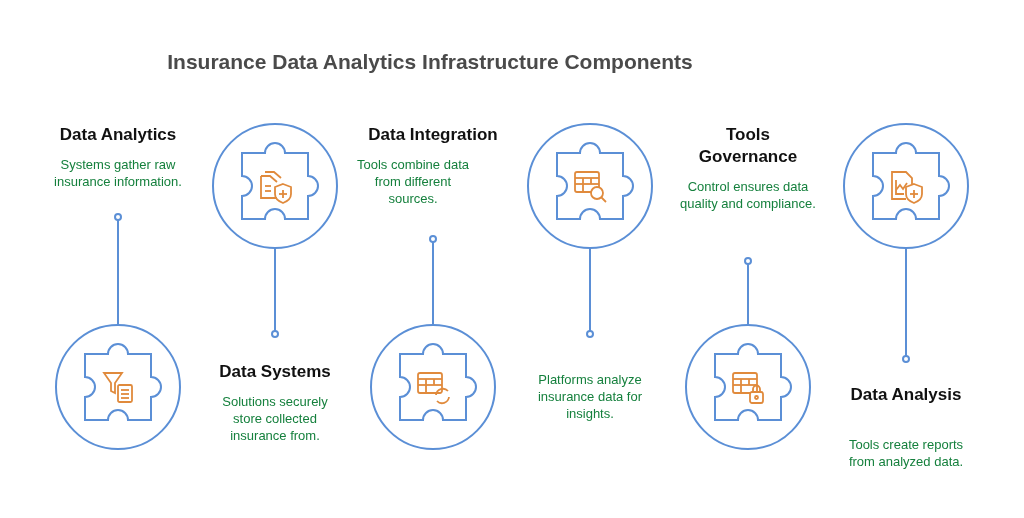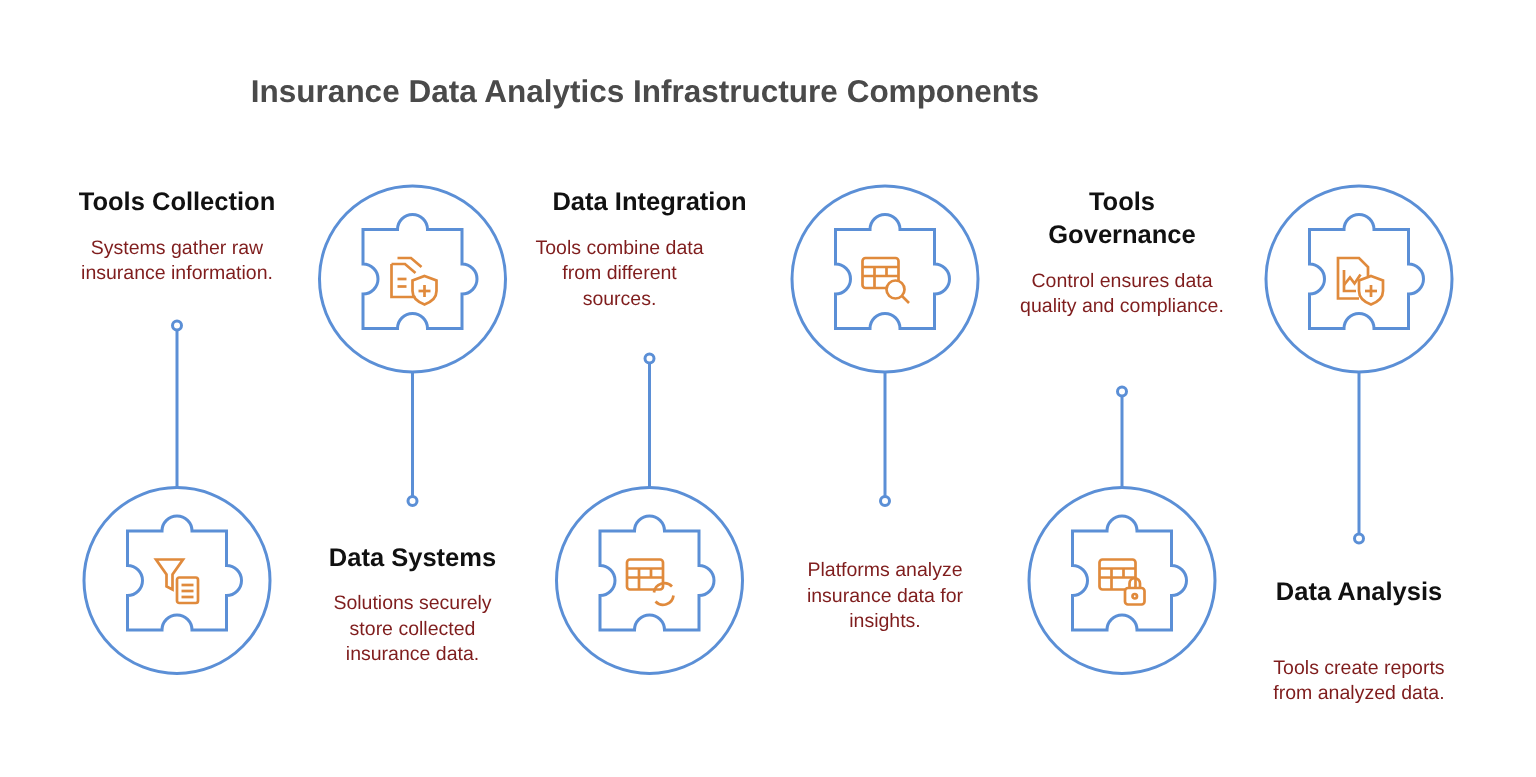--- a/index.html
+++ b/index.html
@@ -1,20 +1,20 @@
 <!DOCTYPE html>
 <html><head>
 <meta charset="utf-8">
 <style>
   html,body{margin:0;padding:0;background:#ffffff;}
   body{width:1024px;height:518px;position:relative;overflow:hidden;font-family:"Liberation Sans","DejaVu Sans",sans-serif;}
   .title{position:absolute;left:0;top:50px;width:860px;text-align:center;font-size:21px;font-weight:bold;color:#4a4a4a;}
   .label{position:absolute;text-align:center;}
   .label .h{font-size:17px;font-weight:bold;color:#111;line-height:22px;}
-  .label .d{font-size:13px;color:#7f1d1d;line-height:17px;margin-top:10px;}
+  .label .d{font-size:13px;color:#15803d;line-height:17px;margin-top:10px;}
   svg.diagram{position:absolute;left:0;top:0;}
 </style>
 </head>
 <body>
 
 <div class="title">Insurance Data Analytics Infrastructure Components</div>
 
 <svg class="diagram" width="1024" height="518" viewBox="0 0 1024 518">
   <defs>
     <path id="puzzle" d="M-33,-33 L-10,-33 A10,10 0 1 1 10,-33 L33,-33 L33,-10 A10,10 0 1 1 33,10 L33,33 L10,33 A10,10 0 1 0 -10,33 L-33,33 L-33,10 A10,10 0 1 0 -33,-10 Z"></path>
@@ -110,27 +110,27 @@
       <path d="M-10,-6 L-10,8 L-2,8"></path>
       <path d="M-10,4 L-6,-1 L-3,3 L1,-3"></path>
       <path d="M8,-2 L16,1 L16,8 Q16,14 8,17 Q0,14 0,8 L0,1 Z" fill="#fff"></path>
       <line x1="8" y1="4" x2="8" y2="12"></line>
         <line x1="4" y1="8" x2="12" y2="8"></line>
     </g>
   </g>
 </svg>
 
 <div class="label" style="left:38px;top:124px;width:160px;">
-  <div class="h">Tools Collection</div>
+  <div class="h">Data Analytics</div>
   <div class="d" style="width:150px;margin-left:5px;">Systems gather raw insurance information.</div>
 </div>
 
 <div class="label" style="left:195px;top:361px;width:160px;">
   <div class="h">Data Systems</div>
-  <div class="d" style="width:118px;margin-left:21px;">Solutions securely store collected insurance data.</div>
+  <div class="d" style="width:118px;margin-left:21px;">Solutions securely store collected insurance from.</div>
 </div>
 
 <div class="label" style="left:353px;top:124px;width:160px;">
   <div class="h">Data Integration</div>
   <div class="d" style="width:120px;">Tools combine data from different sources.</div>
 </div>
 
 <div class="label" style="left:510px;top:361px;width:160px;">
   <div class="d" style="width:124px;margin-left:18px;">Platforms analyze insurance data for insights.</div>
 </div>

